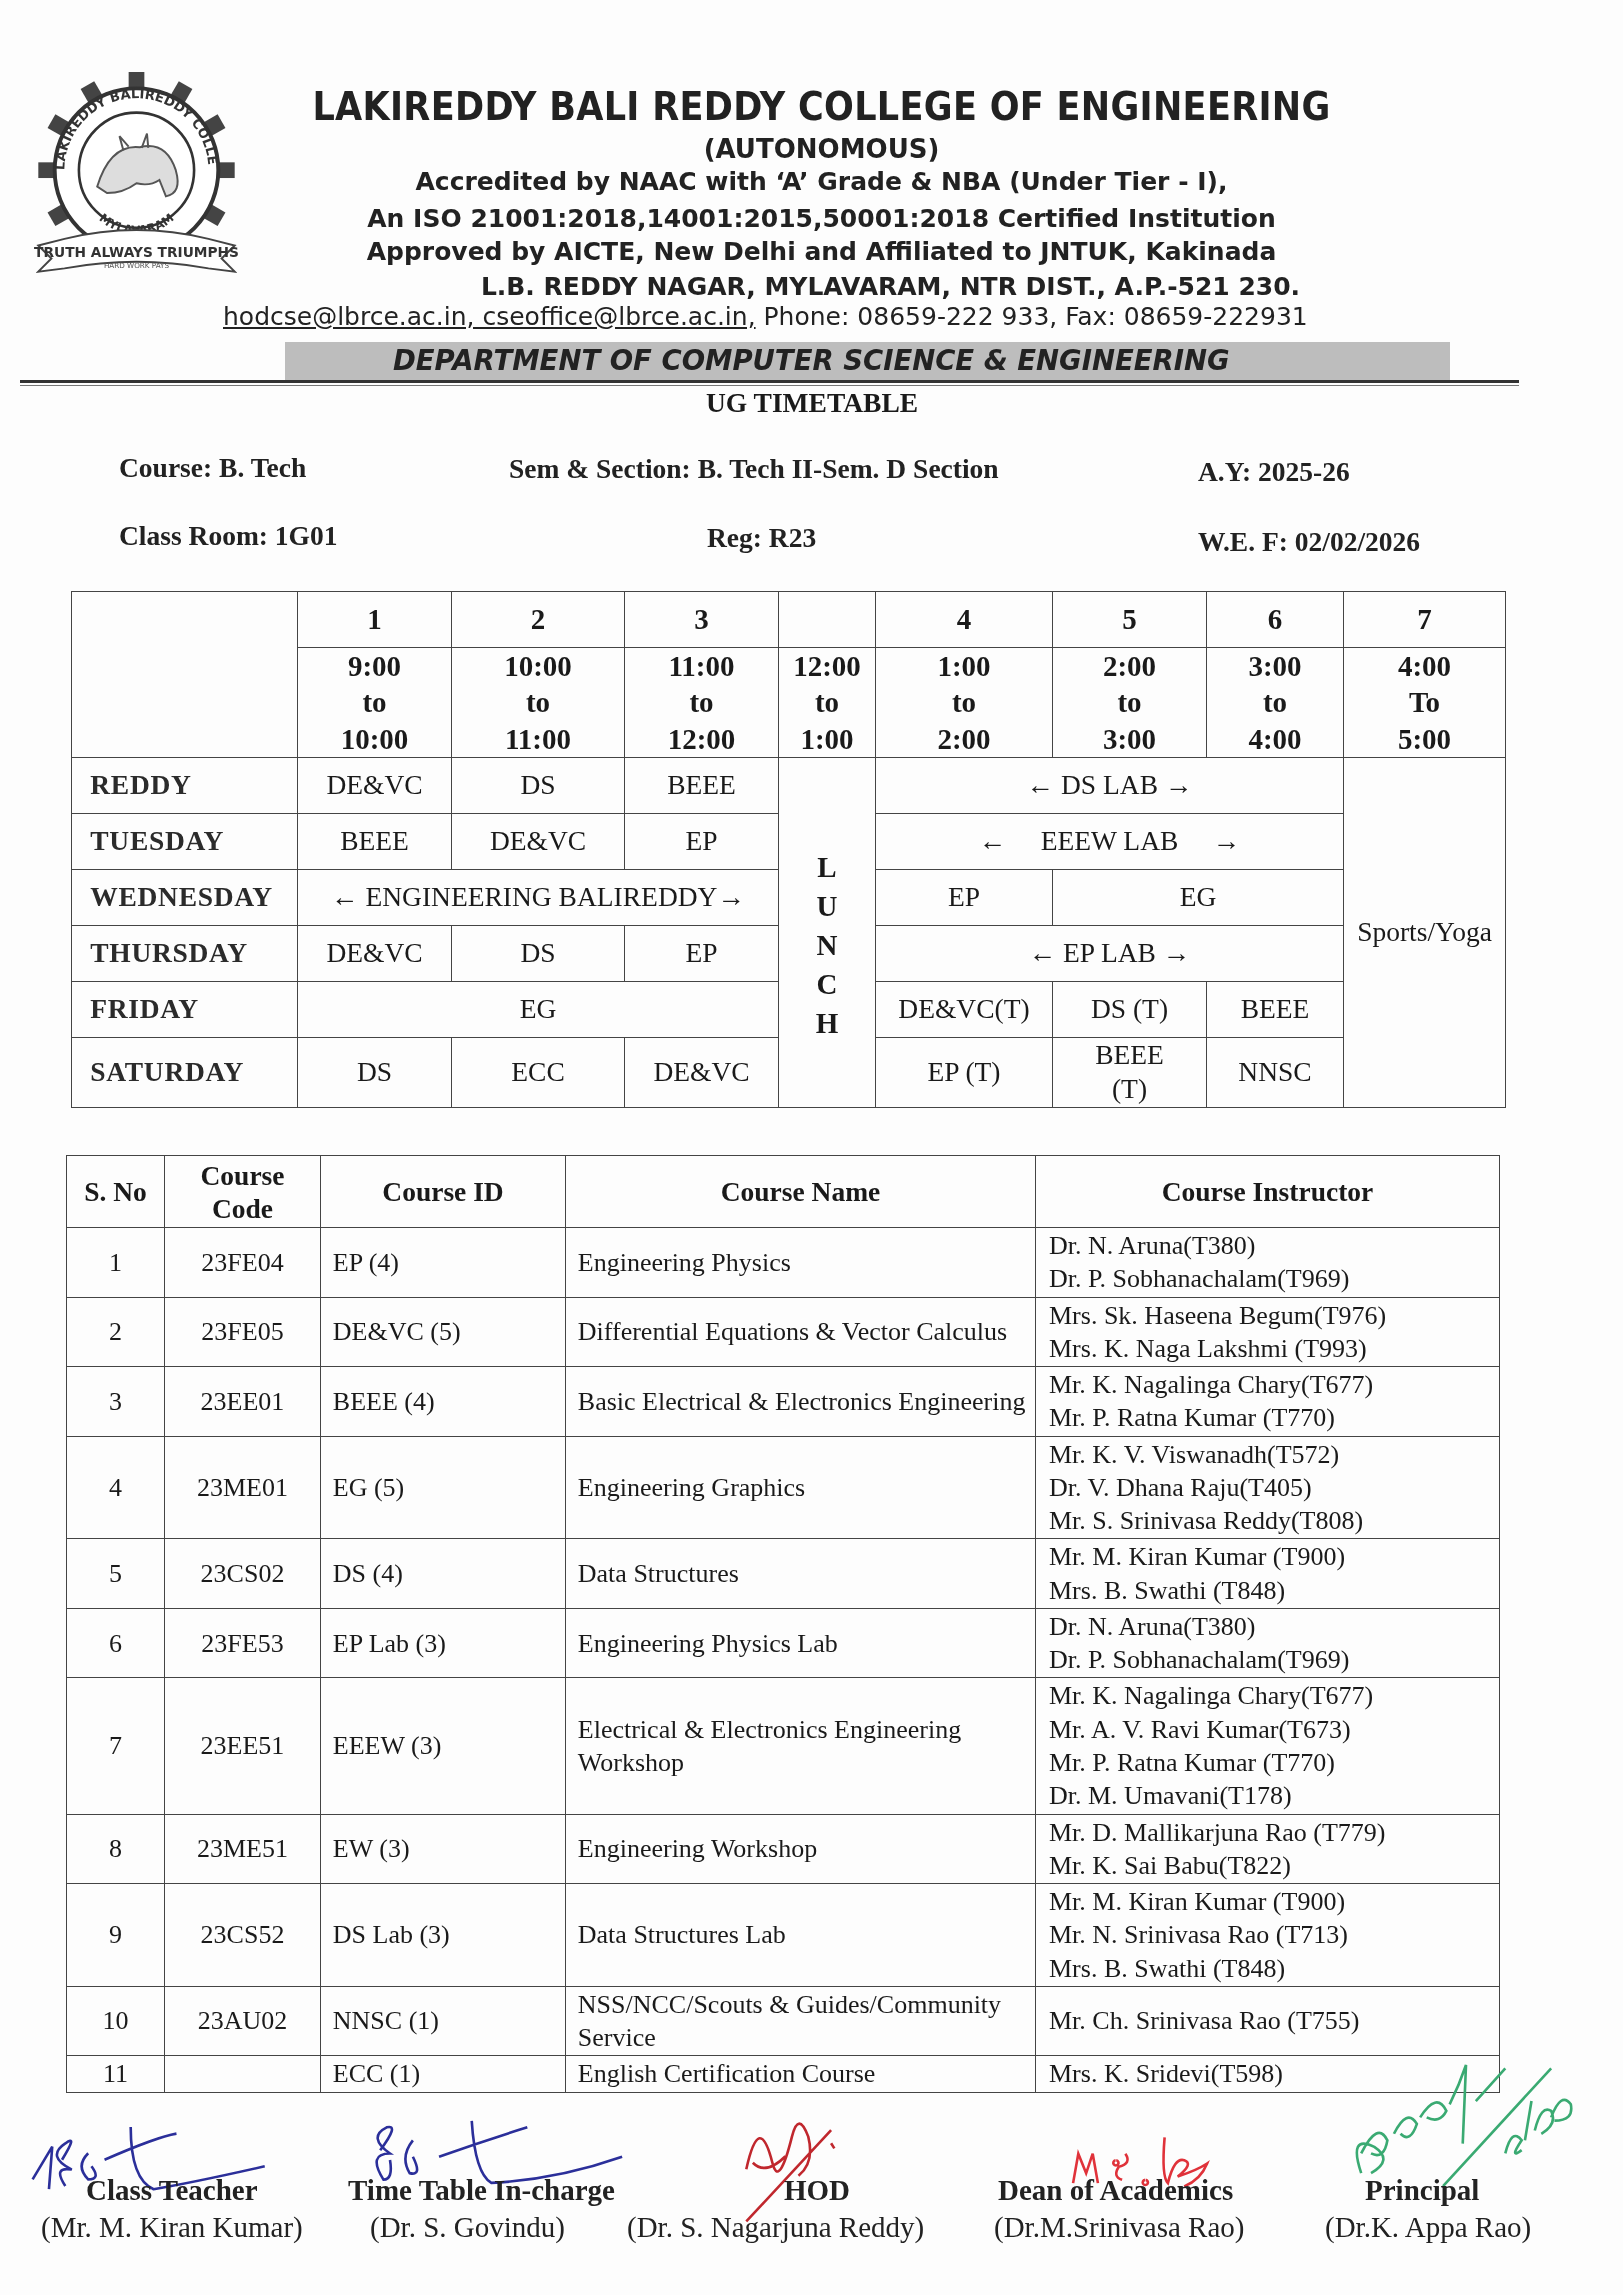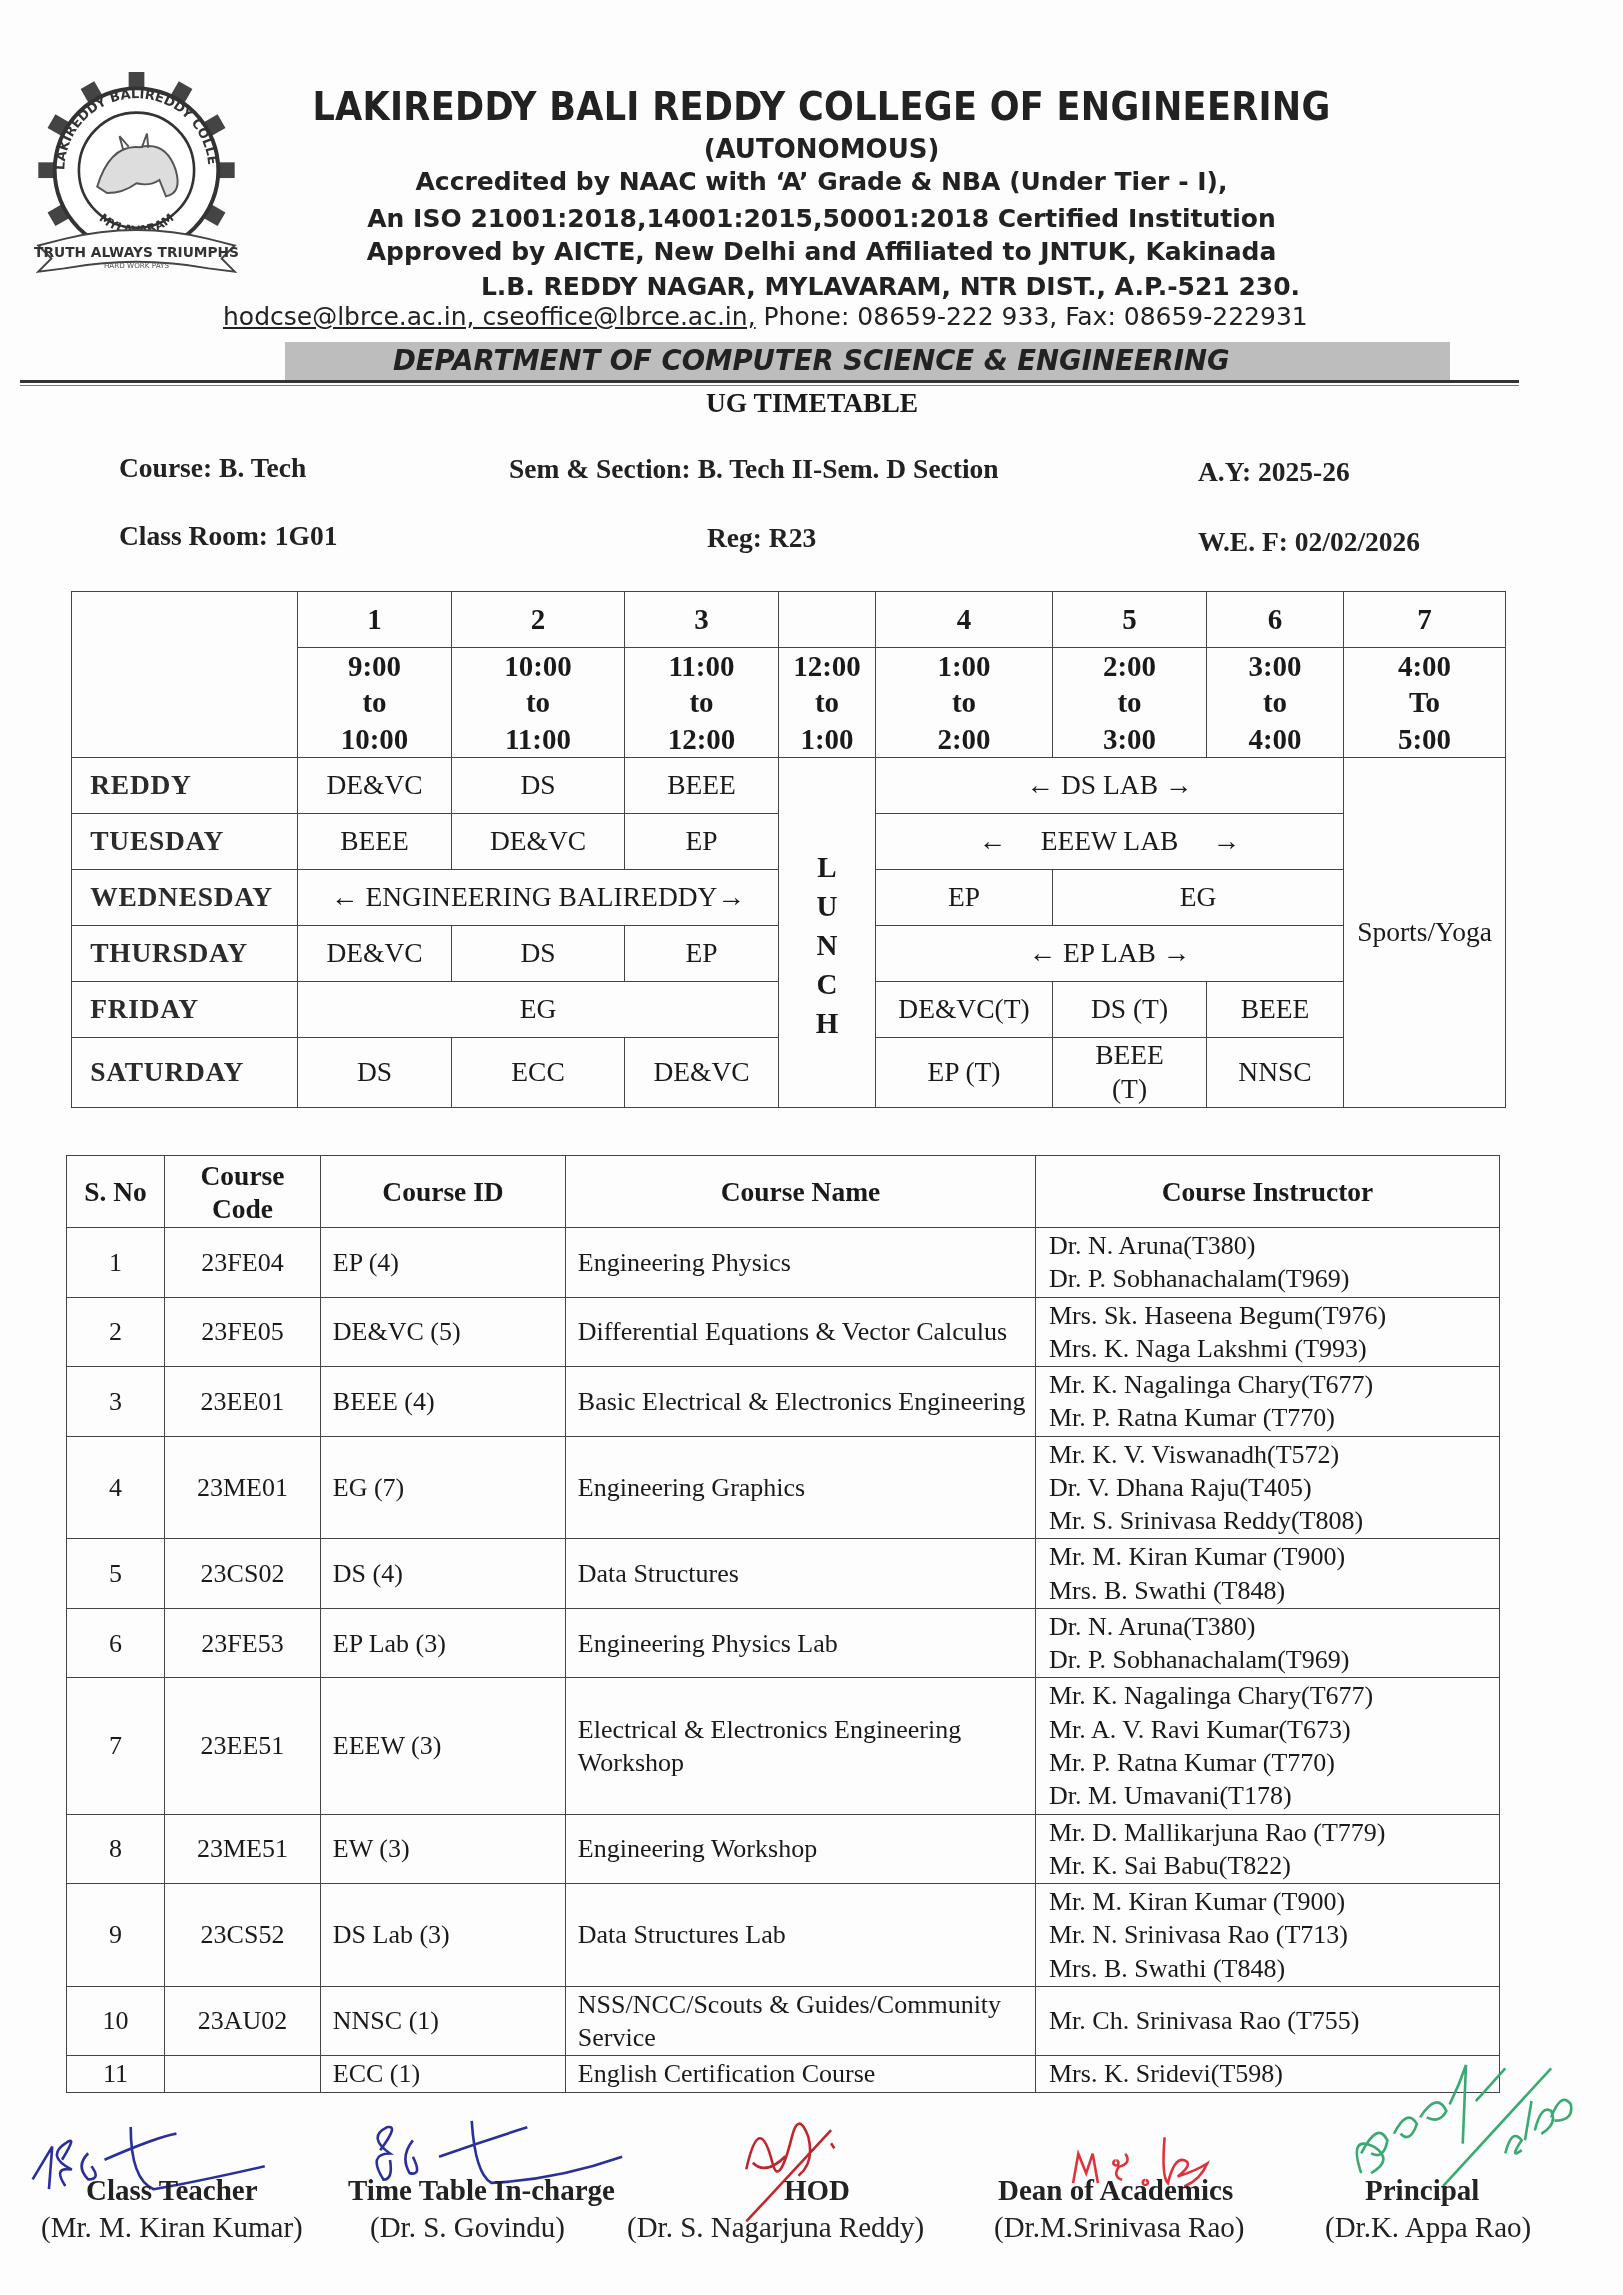--- a/index.html
+++ b/index.html
@@ -290,21 +290,21 @@
         <td class="l">BEEE (4)</td>
         <td class="l">Basic Electrical &amp; Electronics Engineering</td>
         <td class="ins">
           <div>Mr. K. Nagalinga Chary(T677)</div>
           <div>Mr. P. Ratna Kumar (T770)</div>
         </td>
       </tr>
       <tr style="height: 69px;">
         <td class="c">4</td>
         <td class="c">23ME01</td>
-        <td class="l">EG (7)</td>
+        <td class="l">EG (5)</td>
         <td class="l">Engineering Graphics</td>
         <td class="ins">
           <div>Mr. K. V. Viswanadh(T572)</div>
           <div>Dr. V. Dhana Raju(T405)</div>
           <div>Mr. S. Srinivasa Reddy(T808)</div>
         </td>
       </tr>
       <tr style="height: 69px;">
         <td class="c">5</td>
         <td class="c">23CS02</td>

